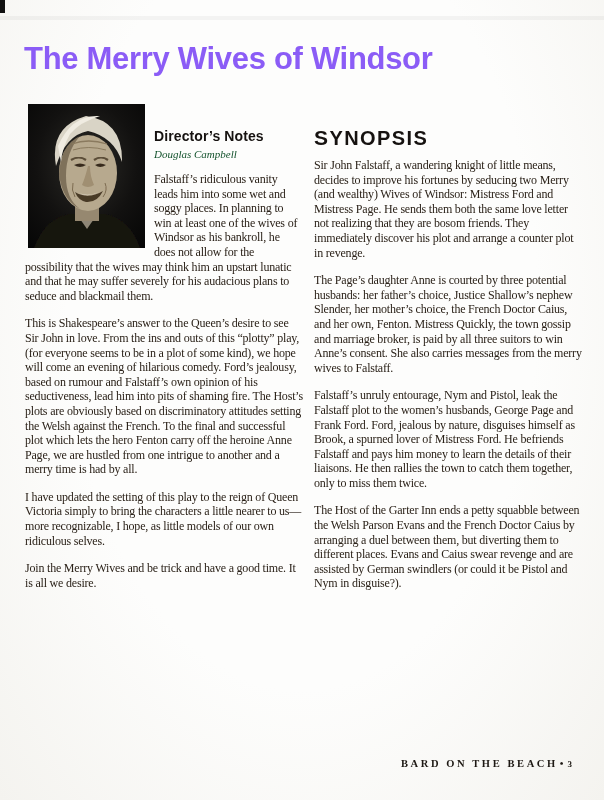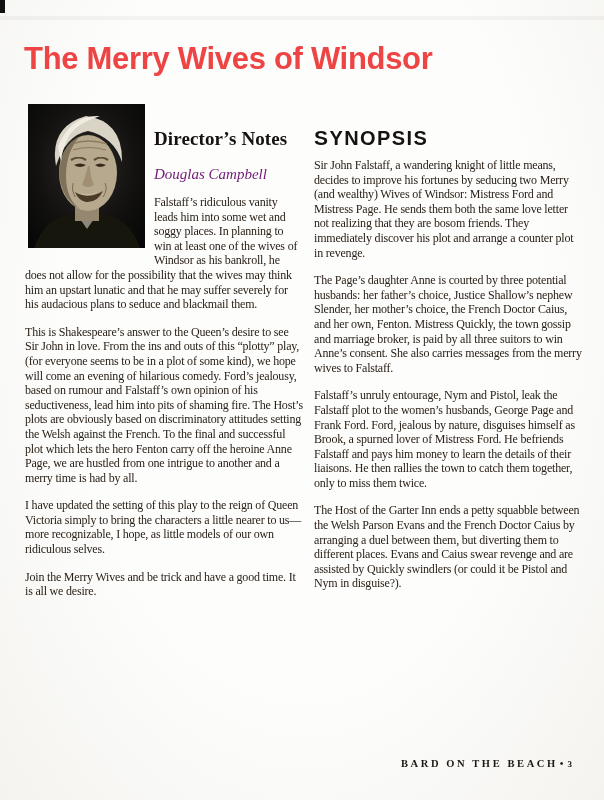--- a/index.html
+++ b/index.html
@@ -14,40 +14,40 @@
     background: #111;
   }
   .artifact-smudge {
     position: absolute; left: 0; top: 16px; width: 100%; height: 4px;
     background: rgba(60,55,50,0.05);
   }
   .page-title {
     position: absolute; left: 24px; top: 20px; width: 560px;
     font-family: "Liberation Sans", sans-serif;
     font-weight: 700; font-size: 31px; letter-spacing: -0.3px;
-    color: #ef4444; white-space: nowrap;
+    color: #8b5cf6; white-space: nowrap;
   }
   .col-left {
     position: absolute; left: 25px; top: 104px; width: 278px;
   }
   .col-right {
     position: absolute; left: 314px; top: 126px; width: 268px;
   }
   .portrait {
     float: left; width: 117px; height: 144px;
     margin: 0 9px 8px 3px; background: #0a0a0a;
   }
   .portrait svg { display: block; width: 100%; height: 100%; }
   h2.notes-heading {
-    font-family: Liberation Serif, serif;
-    font-weight: 700; font-size: 19px; letter-spacing: 0.1px;
-    color: #161210; margin: 24px 0 16px 0;
+    font-family: Liberation Sans, sans-serif;
+    font-weight: 700; font-size: 14px; letter-spacing: 0.1px;
+    color: #161210; margin: 24px 0 4px 0;
   }
   .byline {
-    font-style: italic; font-size: 15px; color: #701a75;
+    font-style: italic; font-size: 11px; color: #14532d;
     margin: 0 0 12px 0;
   }
   p.body-text {
     font-size: 12px; line-height: 14.6px; letter-spacing: -0.2px;
     margin: 0 0 13px 0; color: #2b2219;
   }
   h2.synopsis-heading {
     font-family: "Liberation Sans", sans-serif;
     font-weight: 700; font-size: 20px; letter-spacing: 1.4px;
     text-transform: uppercase; color: #161210; margin: 0 0 8px 0;
@@ -110,18 +110,18 @@
   <p class="body-text">This is Shakespeare’s answer to the Queen’s desire to see Sir John in love.  From the ins and outs of this “plotty” play, (for everyone seems to be in a plot of some kind), we hope will come an evening of hilarious comedy.  Ford’s jealousy, based on rumour and Falstaff’s own opinion of his seductiveness, lead him into pits of shaming fire.  The Host’s plots are obviously based on discriminatory attitudes setting the Welsh against the French.  To the final and successful plot which lets the hero Fenton carry off the heroine Anne Page, we are hustled from one intrigue to another and a merry time is had by all.</p>
   <p class="body-text">I have updated the setting of this play to the reign of Queen Victoria simply to bring the characters a little nearer to us—more recognizable, I hope, as little models of our own ridiculous selves.</p>
   <p class="body-text">Join the Merry Wives and be trick and have a good time.  It is all we desire.</p>
 </div>
 
 <div class="col-right">
   <h2 class="synopsis-heading">Synopsis</h2>
   <p class="body-text">Sir John Falstaff, a wandering knight of little means, decides to improve his fortunes by seducing two Merry (and wealthy) Wives of Windsor: Mistress Ford and Mistress Page.  He sends them both the same love letter not realizing that they are bosom friends.  They immediately discover his plot and arrange a counter plot in revenge.</p>
   <p class="body-text">The Page’s daughter Anne is courted by three potential husbands: her father’s choice, Justice Shallow’s nephew Slender, her mother’s choice, the French Doctor Caius, and her own, Fenton.  Mistress Quickly, the town gossip and marriage broker, is paid by all three suitors to win Anne’s consent.  She also carries messages from the merry wives to Falstaff.</p>
   <p class="body-text">Falstaff’s unruly entourage, Nym and Pistol, leak the Falstaff plot to the women’s husbands, George Page and Frank Ford.  Ford, jealous by nature, disguises himself as Brook, a spurned lover of Mistress Ford.  He befriends Falstaff and pays him money to learn the details of their liaisons.  He then rallies the town to catch them together, only to miss them twice.</p>
-  <p class="body-text">The Host of the Garter Inn ends a petty squabble between the Welsh Parson Evans and the French Doctor Caius by arranging a duel between them, but diverting them to different places.  Evans and Caius swear revenge and are assisted by Quickly swindlers (or could it be Pistol and Nym in disguise?).</p>
+  <p class="body-text">The Host of the Garter Inn ends a petty squabble between the Welsh Parson Evans and the French Doctor Caius by arranging a duel between them, but diverting them to different places.  Evans and Caius swear revenge and are assisted by German swindlers (or could it be Pistol and Nym in disguise?).</p>
 </div>
 
 <div class="footer">
   <span>BARD ON THE BEACH</span><span class="bullet">•</span><span class="pagenum">3</span>
 </div>
 
 </body></html>

